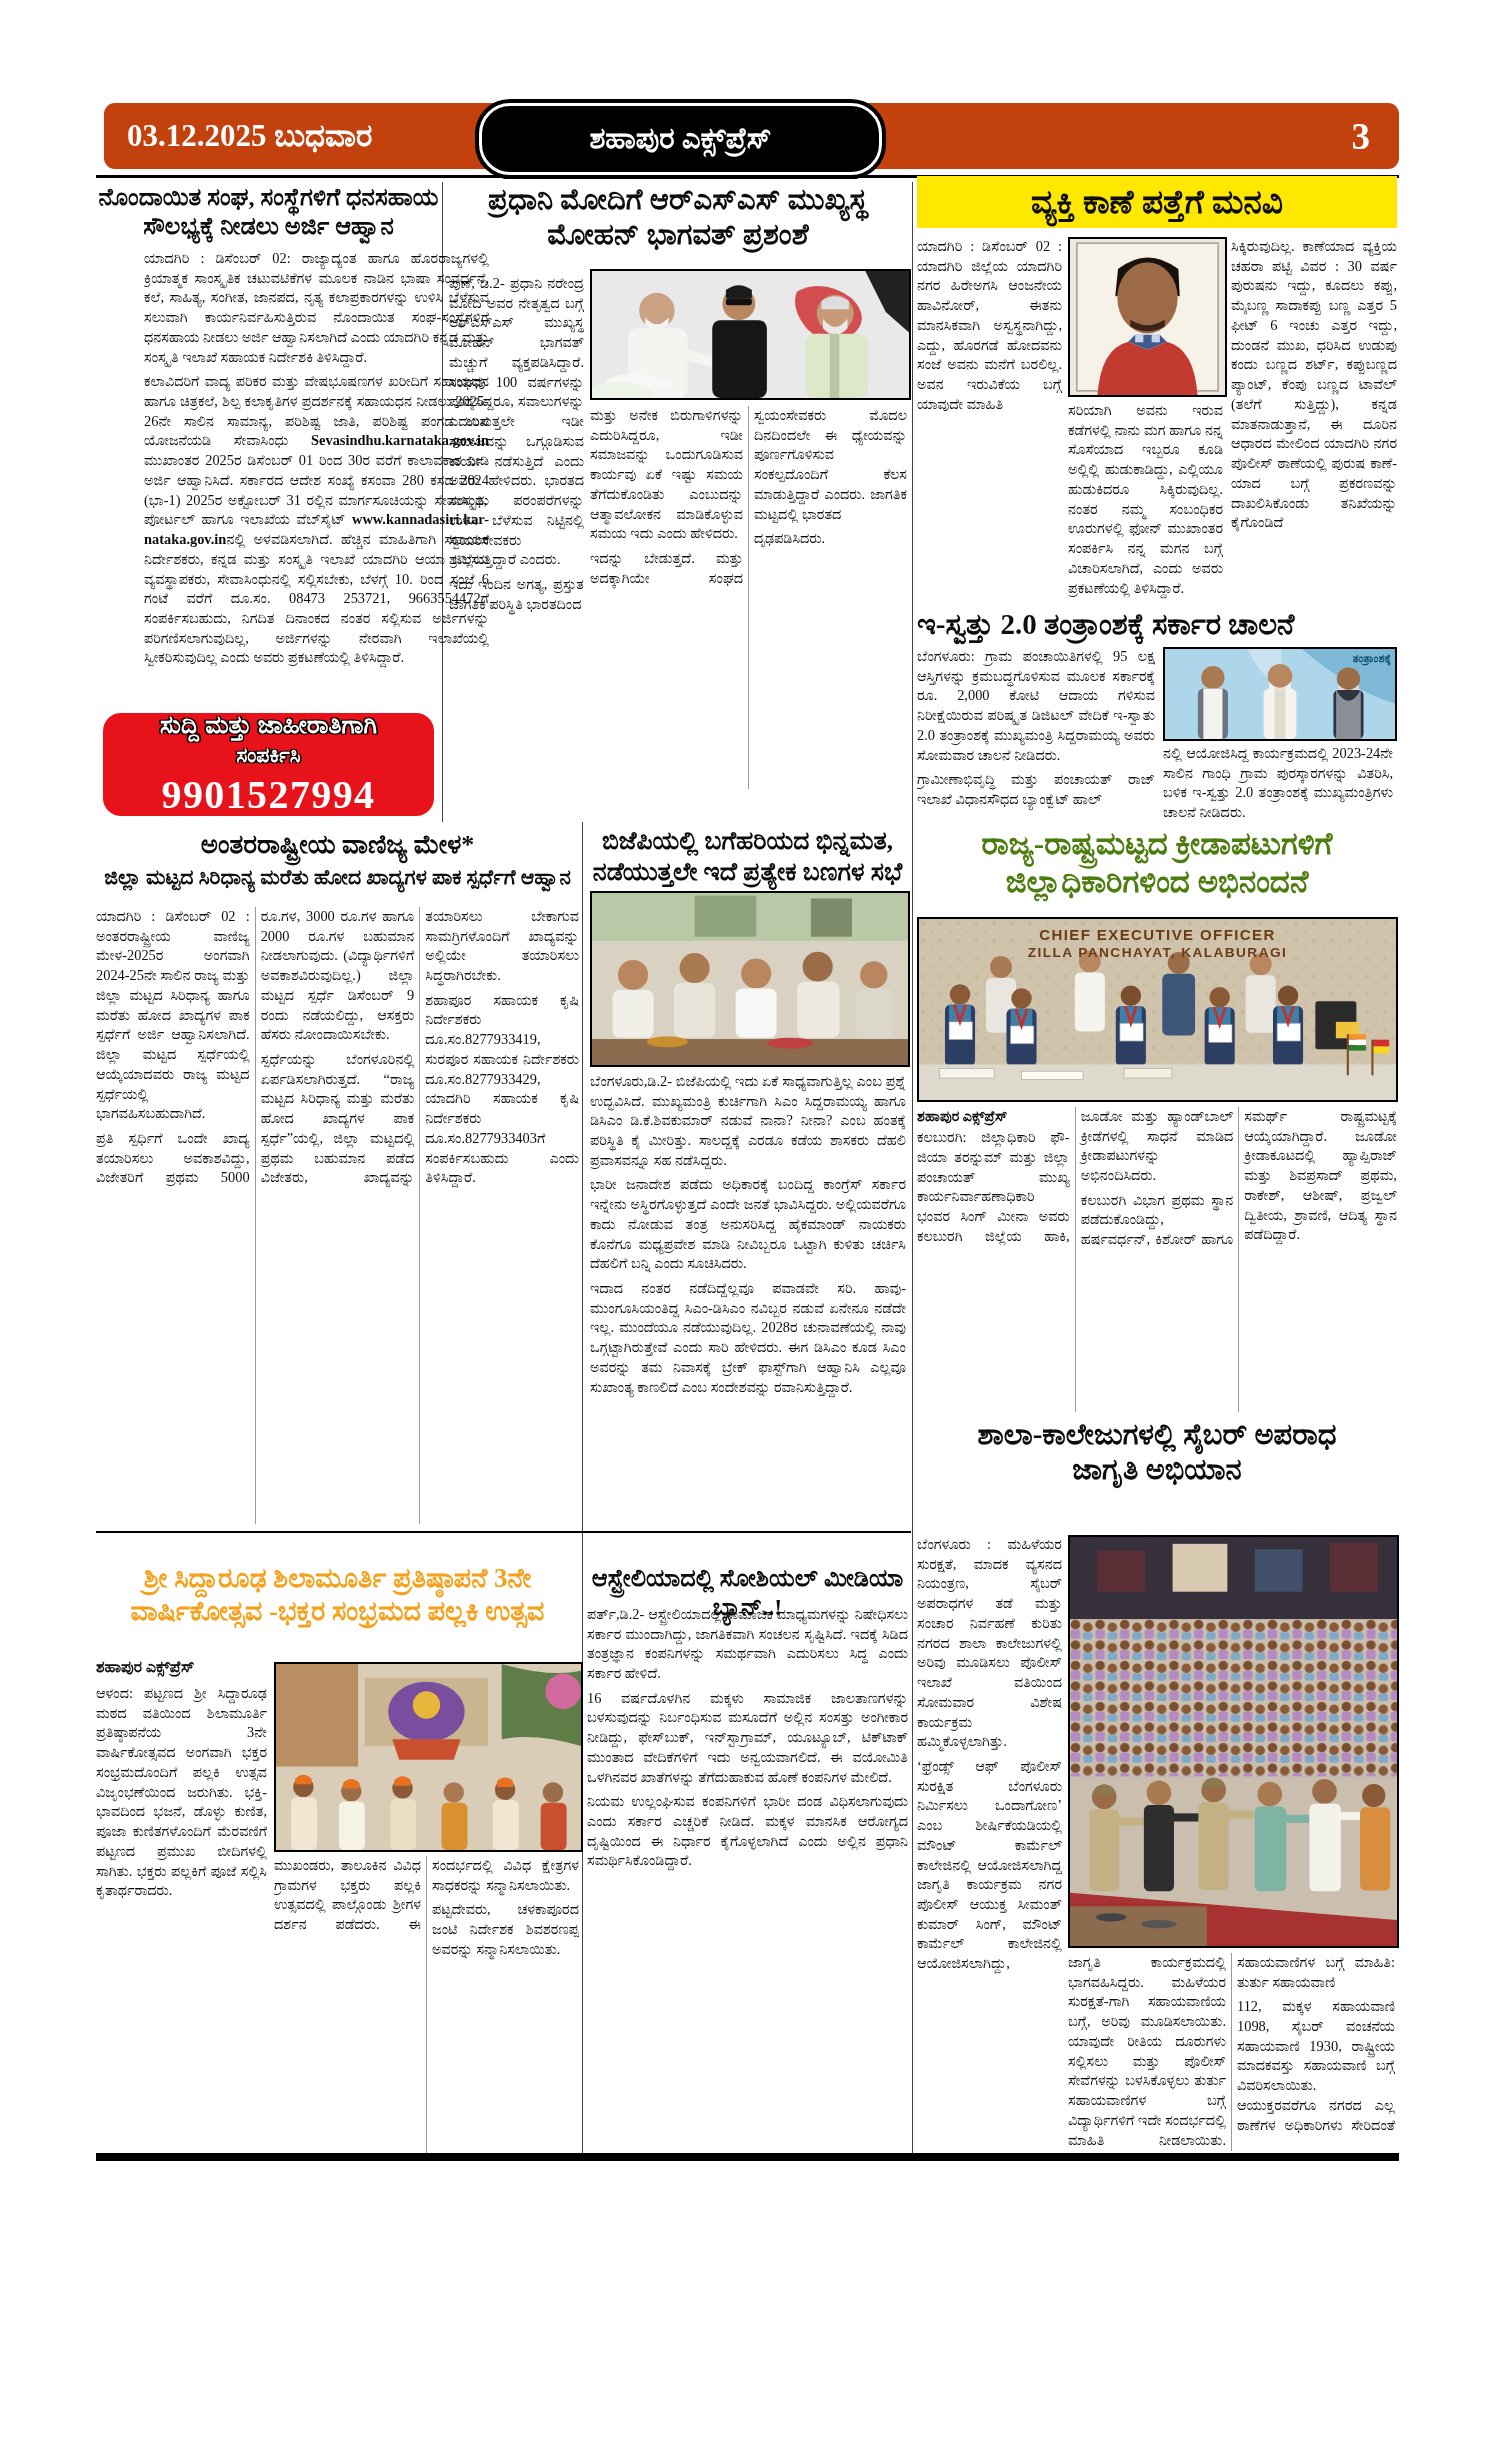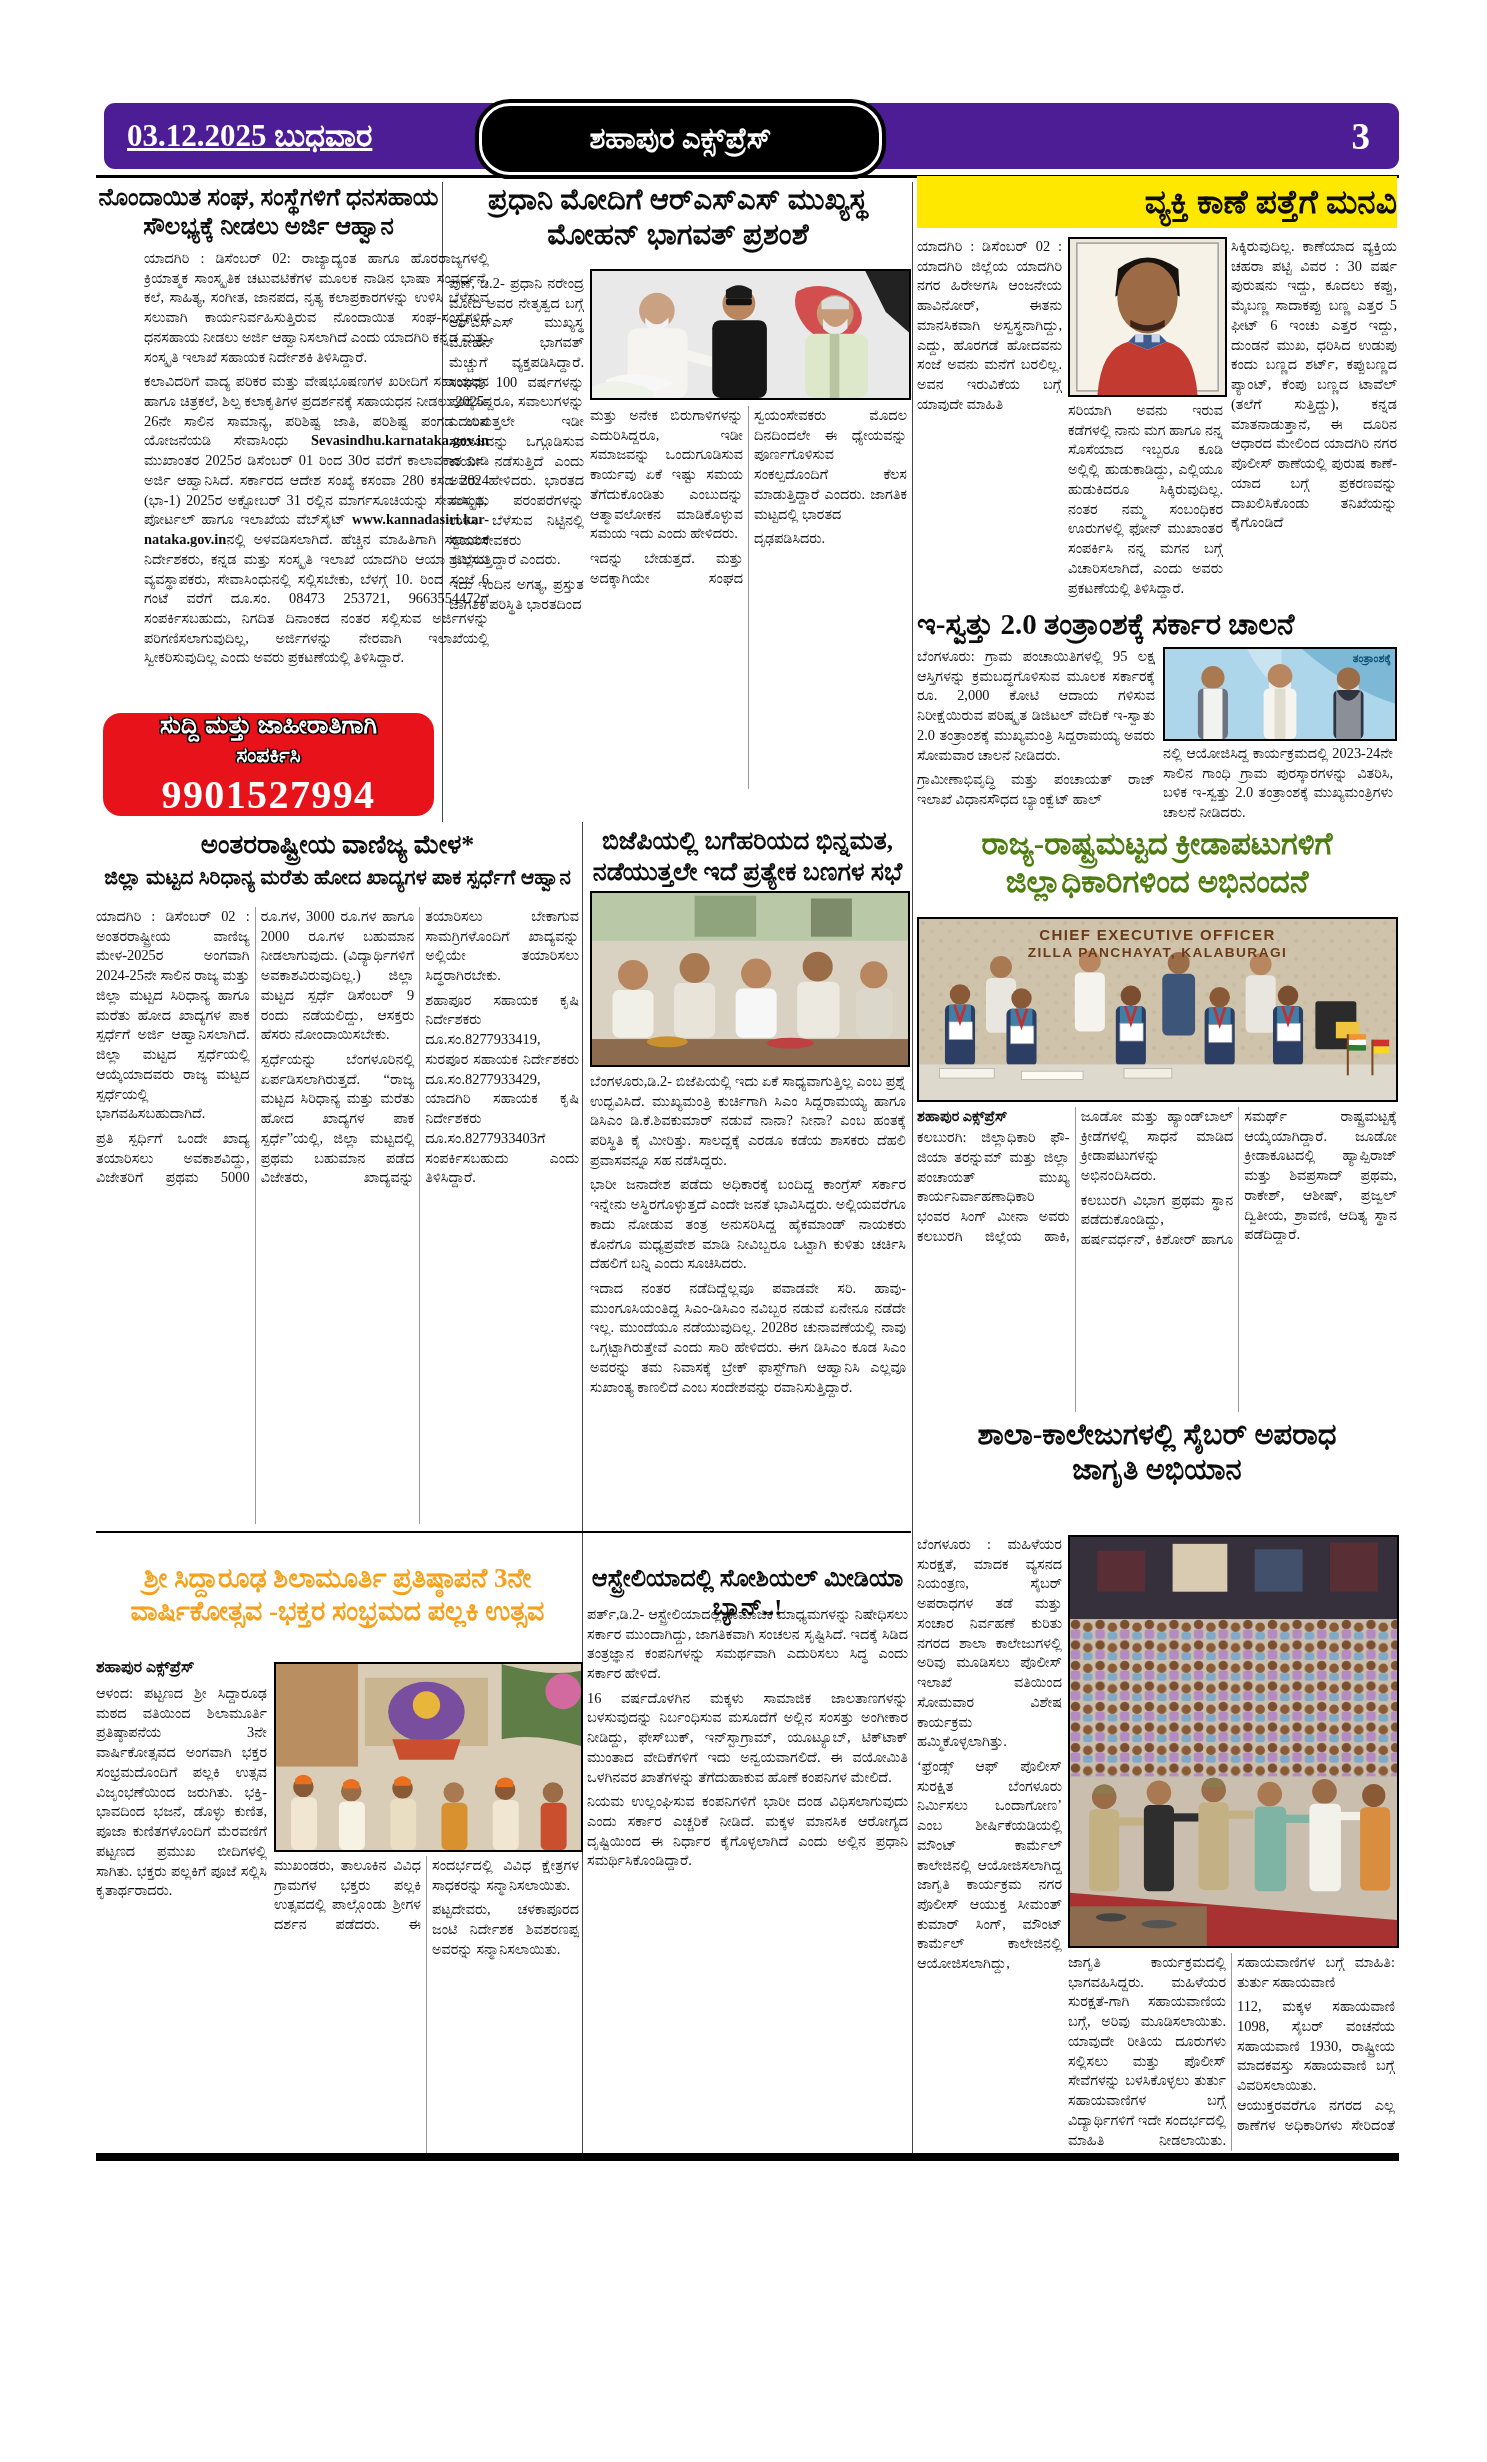--- a/index.html
+++ b/index.html
@@ -9,21 +9,21 @@
   .hl{font-weight:bold;text-align:center;line-height:1.22;letter-spacing:0;}
   .bodytxt{font-size:14.4px;line-height:1.37;text-align:justify;overflow:hidden;}
   .bodytxt p{margin:0 0 4.8px 0;}
   .bold{font-weight:bold;}
   .rule-h{background:#000;}
   .rule-v{background:#444;width:1.4px;}
   .cols2{column-count:2;column-gap:11px;column-rule:0.7px solid #999;}
   .cols3{column-count:3;column-gap:11px;column-rule:0.7px solid #999;}
   .photo{position:absolute;border:2.7px solid #000;overflow:hidden;background:#f97316;}
   .photo svg{display:block;width:100%;height:100%;}
-  .headerbar{position:absolute;background:#4c1d95;border-radius:11px;color:#fff;display:flex;align-items:center;text-decoration:underline;}
+  .headerbar{position:absolute;background:#c2410c;border-radius:11px;color:#fff;display:flex;align-items:center;}
   .pill{position:absolute;background:#000;border:3.4px solid #fff;border-radius:31px;display:flex;align-items:center;justify-content:center;box-shadow:0 0 0 4.1px #000;}
   .adbox{position:absolute;background:#e8121a;border-radius:18px;color:#fff;text-align:center;
          display:flex;flex-direction:column;justify-content:center;gap:4.1px;}
   .outline{text-shadow:-1.4px -1.4px 0 #000,1.4px -1.4px 0 #000,-1.4px 1.4px 0 #000,1.4px 1.4px 0 #000;}
   .ybox{position:absolute;background:#ffe800;display:flex;align-items:center;justify-content:center;}
   .phototext{position:absolute;width:100%;text-align:center;font-family:"Liberation Sans",sans-serif;font-weight:bold;color:#6b3b18;}
 </style>
 </head>
 <body>
 
@@ -122,21 +122,21 @@
       <ellipse cx="110" cy="218" rx="30" ry="8" fill="#c98f2d"></ellipse>
       <ellipse cx="290" cy="220" rx="34" ry="8" fill="#bf4040"></ellipse>
     </svg>
   </div>
   <div class="abs bodytxt" style="left:590px;top:1072px;width:316px;height:451px;">
     <p>ಬೆಂಗಳೂರು,ಡಿ.2- ಬಿಜೆಪಿಯಲ್ಲಿ ಇದು ಏಕೆ ಸಾಧ್ಯವಾಗುತ್ತಿಲ್ಲ ಎಂಬ ಪ್ರಶ್ನೆ ಉದ್ಭವಿಸಿದೆ. ಮುಖ್ಯಮಂತ್ರಿ ಕುರ್ಚಿಗಾಗಿ ಸಿಎಂ ಸಿದ್ದರಾಮಯ್ಯ ಹಾಗೂ ಡಿಸಿಎಂ ಡಿ.ಕೆ.ಶಿವಕುಮಾರ್ ನಡುವೆ ನಾನಾ? ನೀನಾ? ಎಂಬ ಹಂತಕ್ಕೆ ಪರಿಸ್ಥಿತಿ ಕೈ ಮೀರಿತ್ತು. ಸಾಲದ್ದಕ್ಕೆ ಎರಡೂ ಕಡೆಯ ಶಾಸಕರು ದೆಹಲಿ ಪ್ರವಾಸವನ್ನೂ ಸಹ ನಡೆಸಿದ್ದರು.</p>
     <p>ಭಾರೀ ಜನಾದೇಶ ಪಡೆದು ಅಧಿಕಾರಕ್ಕೆ ಬಂದಿದ್ದ ಕಾಂಗ್ರೆಸ್ ಸರ್ಕಾರ ಇನ್ನೇನು ಅಸ್ಥಿರಗೊಳ್ಳುತ್ತದೆ ಎಂದೇ ಜನತೆ ಭಾವಿಸಿದ್ದರು. ಅಲ್ಲಿಯವರೆಗೂ ಕಾದು ನೋಡುವ ತಂತ್ರ ಅನುಸರಿಸಿದ್ದ ಹೈಕಮಾಂಡ್ ನಾಯಕರು ಕೊನೆಗೂ ಮಧ್ಯಪ್ರವೇಶ ಮಾಡಿ ನೀವಿಬ್ಬರೂ ಒಟ್ಟಾಗಿ ಕುಳಿತು ಚರ್ಚಿಸಿ ದೆಹಲಿಗೆ ಬನ್ನಿ ಎಂದು ಸೂಚಿಸಿದರು.</p>
     <p>ಇದಾದ ನಂತರ ನಡೆದಿದ್ದೆಲ್ಲವೂ ಪವಾಡವೇ ಸರಿ. ಹಾವು-ಮುಂಗೂಸಿಯಂತಿದ್ದ ಸಿಎಂ-ಡಿಸಿಎಂ ನವಿಬ್ಬರ ನಡುವೆ ಏನೇನೂ ನಡೆದೇ ಇಲ್ಲ. ಮುಂದೆಯೂ ನಡೆಯುವುದಿಲ್ಲ. 2028ರ ಚುನಾವಣೆಯಲ್ಲಿ ನಾವು ಒಗ್ಗಟ್ಟಾಗಿರುತ್ತೇವೆ ಎಂದು ಸಾರಿ ಹೇಳಿದರು. ಈಗ ಡಿಸಿಎಂ ಕೂಡ ಸಿಎಂ ಅವರನ್ನು ತಮ ನಿವಾಸಕ್ಕೆ ಬ್ರೇಕ್ ಫಾಸ್ಟ್‌ಗಾಗಿ ಆಹ್ವಾನಿಸಿ ಎಲ್ಲವೂ ಸುಖಾಂತ್ಯ ಕಾಣಲಿದೆ ಎಂಬ ಸಂದೇಶವನ್ನು ರವಾನಿಸುತ್ತಿದ್ದಾರೆ.</p>
   </div>
 
-  <div class="ybox" style="left:917px;top:176px;width:480px;height:52px;justify-content:flex-end;">
+  <div class="ybox" style="left:917px;top:176px;width:480px;height:52px;">
     <span class="hl" style="font-size:33px;">ವ್ಯಕ್ತಿ ಕಾಣೆ ಪತ್ತೆಗೆ ಮನವಿ</span>
   </div>
   <div class="abs bodytxt" style="left:917px;top:237px;width:145px;height:378px;">
     <p>ಯಾದಗಿರಿ : ಡಿಸೆಂಬರ್ 02 : ಯಾದಗಿರಿ ಜಿಲ್ಲೆಯ ಯಾದಗಿರಿ ನಗರ ಹಿರೇಅಗಸಿ ಆಂಜನೇಯ ಹಾವಿನೋರ್, ಈತನು ಮಾನಸಿಕವಾಗಿ ಅಸ್ವಸ್ಥನಾಗಿದ್ದು, ಎದ್ದು, ಹೊರಗಡೆ ಹೋದವನು ಸಂಜೆ ಅವನು ಮನೆಗೆ ಬರಲಿಲ್ಲ. ಅವನ ಇರುವಿಕೆಯ ಬಗ್ಗೆ ಯಾವುದೇ ಮಾಹಿತಿ</p>
   </div>
   <div class="photo" style="left:1068px;top:237px;width:155px;height:156px;background:#efe9dd;">
     <svg viewBox="0 0 226 228" preserveAspectRatio="none">
       <rect width="226" height="228" fill="#efe9dd"></rect>
       <rect x="10" y="6" width="206" height="216" fill="#f6f2e8" stroke="#999" stroke-width="2"></rect>
       <path d="M70 44 Q113 10 158 44 L160 84 Q113 64 66 84 Z" fill="#17120e"></path>

